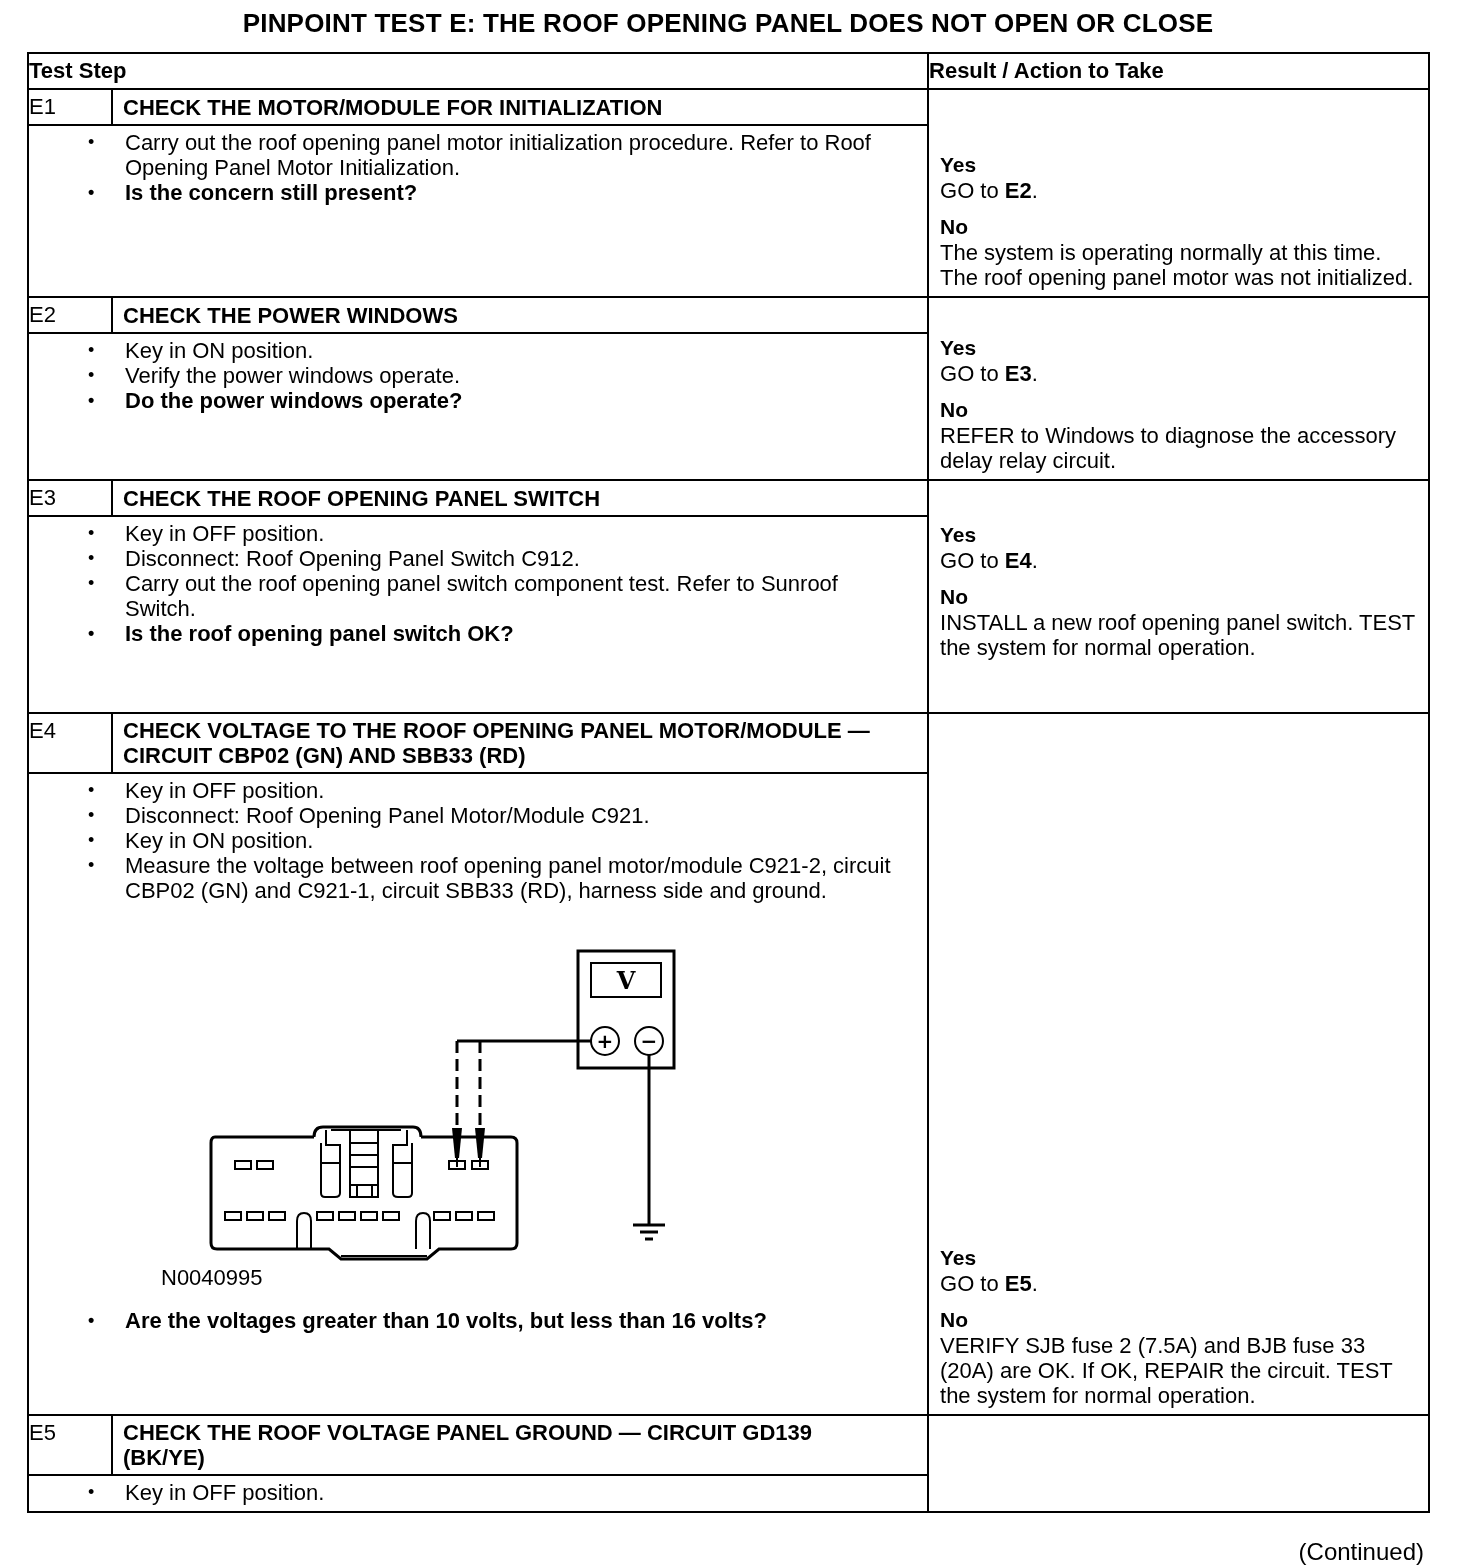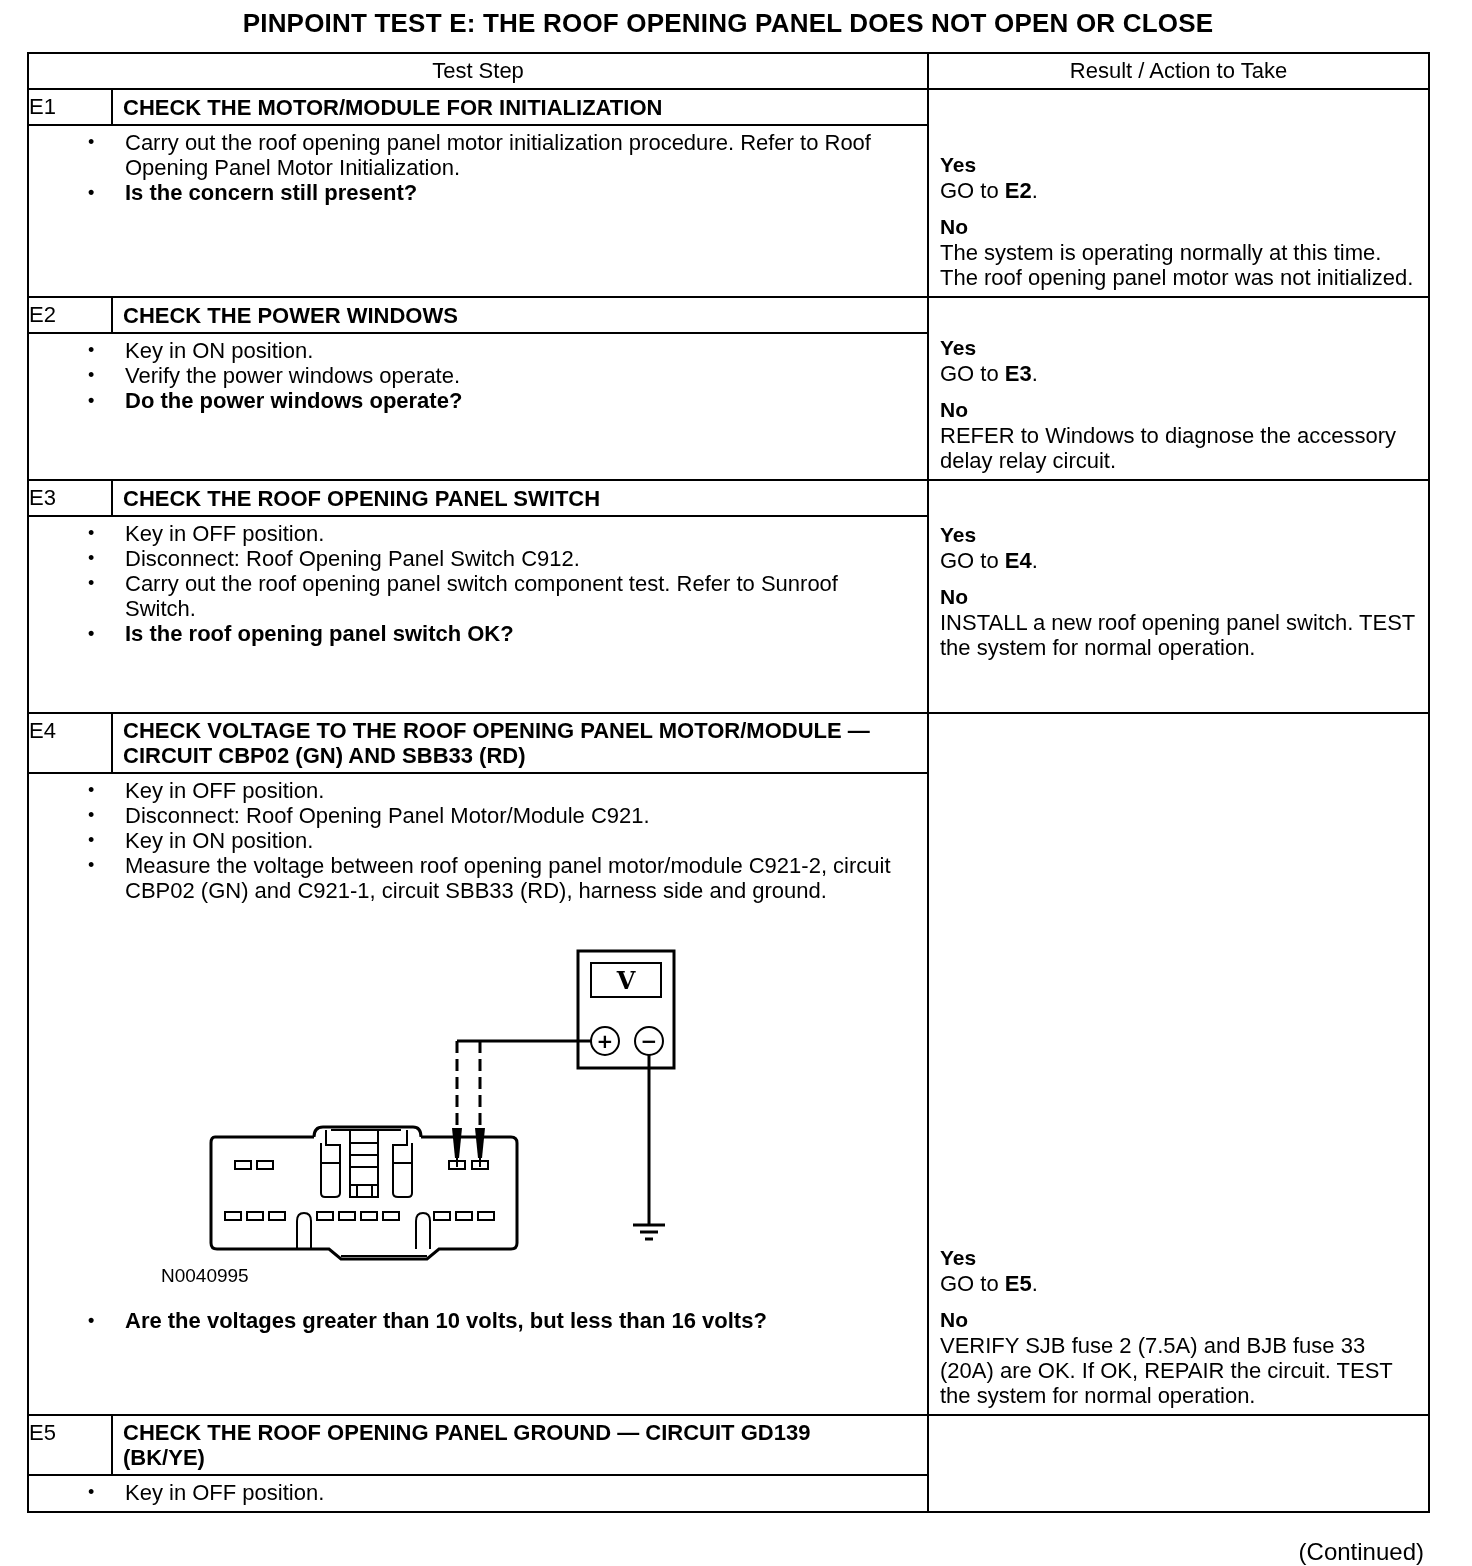--- a/index.html
+++ b/index.html
@@ -12,21 +12,21 @@
     font-size: 26px; font-weight: bold; letter-spacing: 0.2px;
   }
   table.pt {
     position: absolute; left: 27px; top: 52px; width: 1401px;
     border-collapse: collapse; table-layout: fixed;
   }
   table.pt td, table.pt th {
     border: 2.5px solid #000; padding: 0; vertical-align: top;
   }
   table.pt th {
-    font-size: 22px; font-weight: normal; height: 34px; vertical-align: middle; text-align: center;
+    font-size: 22px; font-weight: bold; height: 34px; vertical-align: middle; text-align: left;
   }
   col.c-id { width: 84px; }
   col.c-step { width: 816px; }
   col.c-res { width: 501px; }
   td.step-id {
     font-size: 22px; font-weight: normal; text-align: left; vertical-align: middle !important;
   }
   td.step-title {
     font-size: 22px; font-weight: bold; padding: 4px 10px !important; line-height: 25px;
     vertical-align: middle !important;
@@ -36,21 +36,21 @@
   ul.bul li { position: relative; font-size: 22px; line-height: 25px; padding-right: 28px; }
   ul.bul li::before { content: "•"; position: absolute; left: -37px; top: 0; font-size: 18px; }
   ul.bul li.q { font-weight: bold; }
   td.result { padding: 6px 10px 6px 11px !important; vertical-align: bottom !important; }
   .res-hdr { font-size: 21px; font-weight: bold; line-height: 27px; }
   .res-txt { font-size: 22px; line-height: 25px; margin-bottom: 10px; }
   .res-txt:last-child { margin-bottom: 0; }
   .res-txt b { font-weight: bold; }
   .diagram { position: relative; height: 405px; }
   .diagram svg { position: absolute; left: 0; top: 0; }
-  .fig-id { position: absolute; left: 132px; top: 362px; font-size: 19px; text-align: center; }
+  .fig-id { position: absolute; left: 132px; top: 362px; font-size: 22px; text-align: center; }
   .continued {
     position: absolute; right: 48px; top: 1516px; font-size: 24px; margin-top: 22px;
   }
 </style>
 </head>
 <body>
 
 <div class="title">PINPOINT TEST  E: THE ROOF OPENING PANEL DOES NOT OPEN OR CLOSE</div>
 
 <table class="pt">
@@ -217,21 +217,21 @@
         <div class="fig-id">N0040995</div>
       </div>
       <ul class="bul">
         <li class="q" style="padding-right:89px">Are the voltages greater than 10 volts, but less than 16 volts?</li>
       </ul>
     </td>
   </tr>
 
   <tr style="height:60px">
     <td class="step-id" style="vertical-align:top !important; padding-top:4px !important;">E5</td>
-    <td class="step-title" style="padding-right:80px !important">CHECK THE ROOF OPENING PANEL GROUND — CIRCUIT GD139 (BK/YE)</td>
+    <td class="step-title" style="padding-right:80px !important">CHECK THE ROOF VOLTAGE PANEL GROUND — CIRCUIT GD139 (BK/YE)</td>
     <td rowspan="2" class="result"></td>
   </tr>
   <tr style="height:34px">
     <td colspan="2" class="step-body">
       <ul class="bul">
         <li>Key in OFF position.</li>
       </ul>
     </td>
   </tr>
 </tbody>

